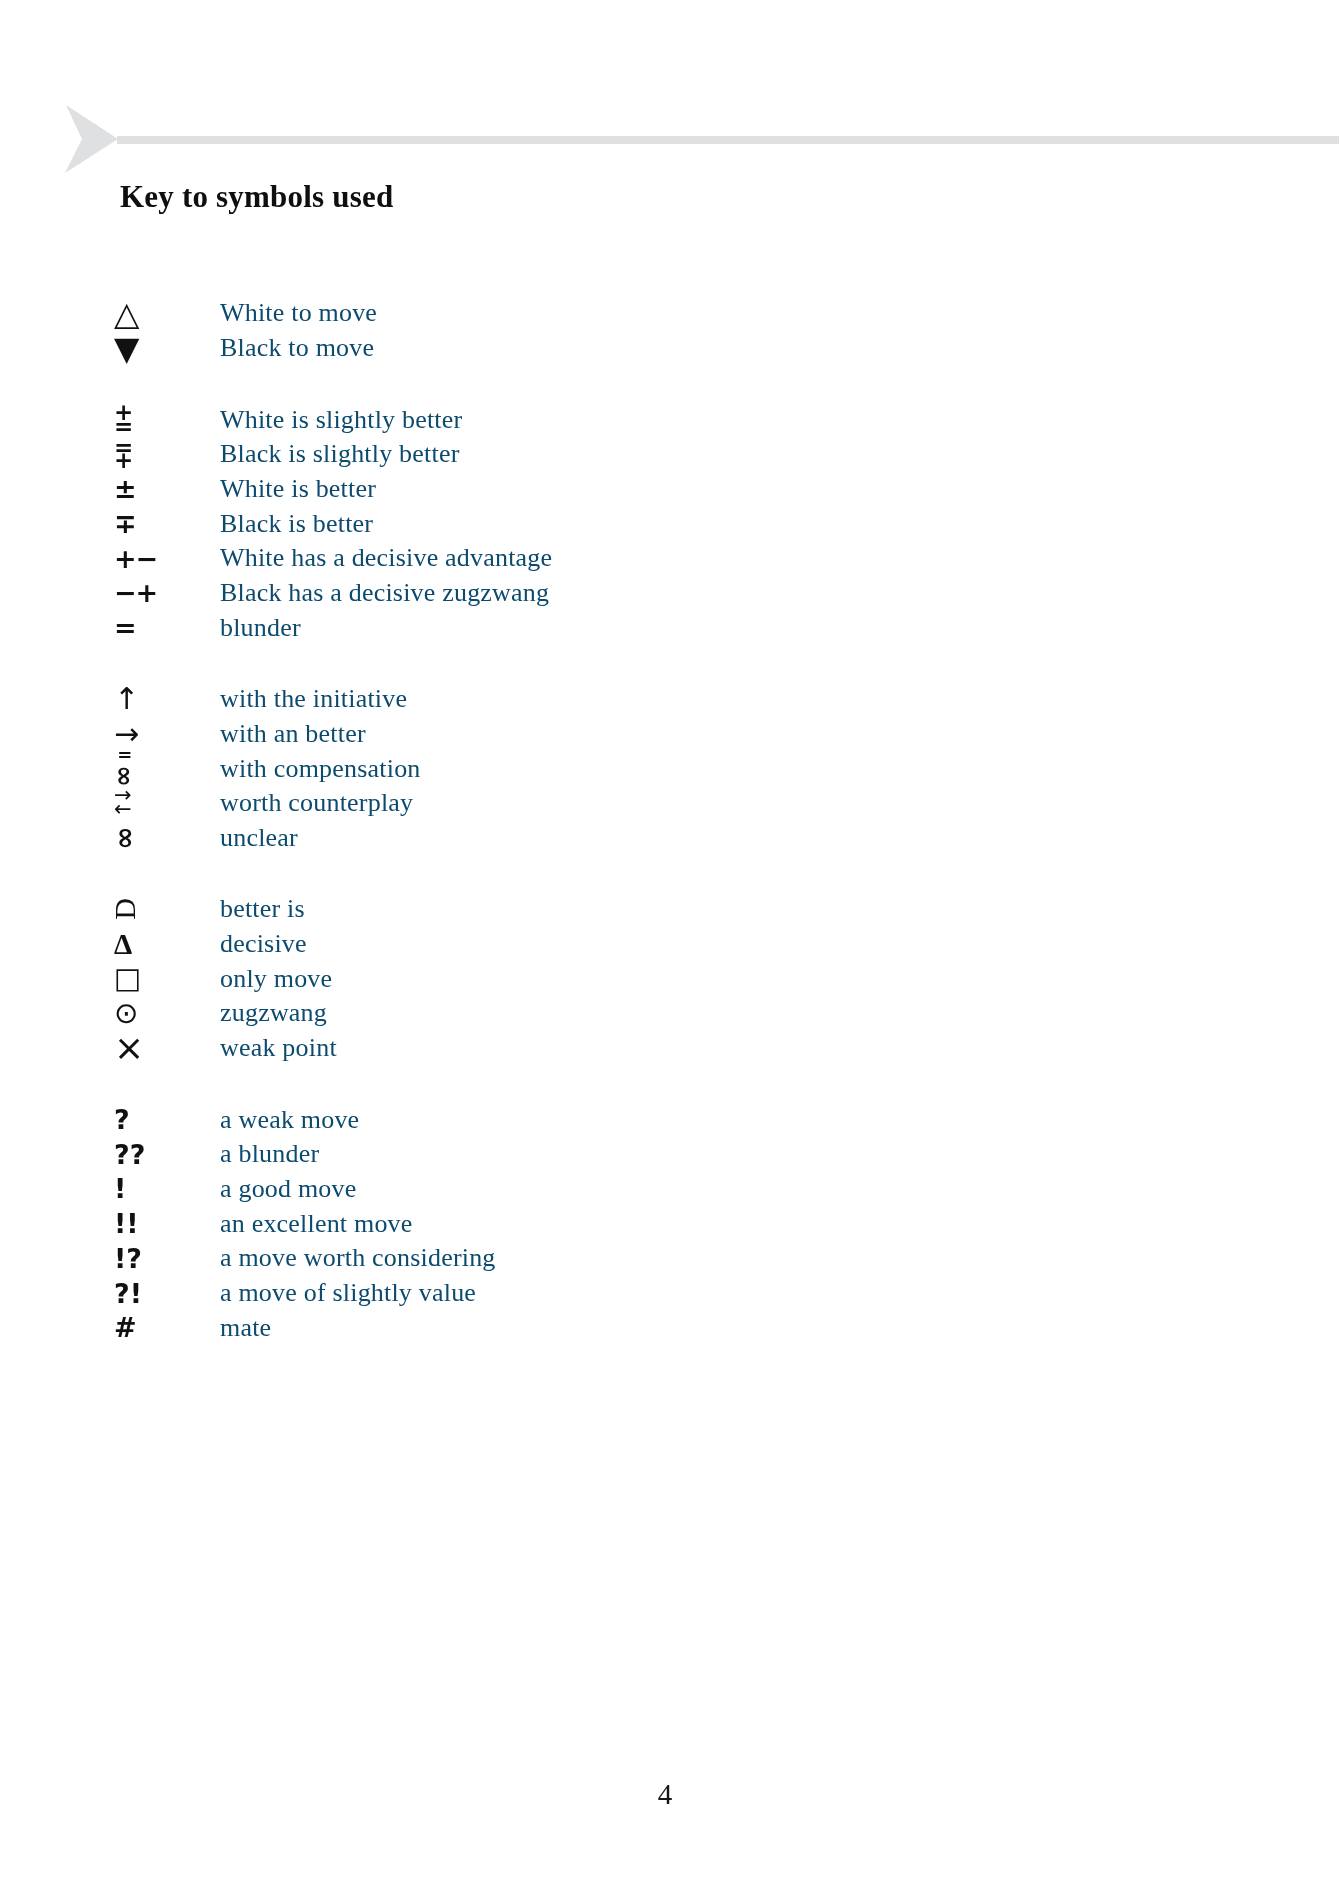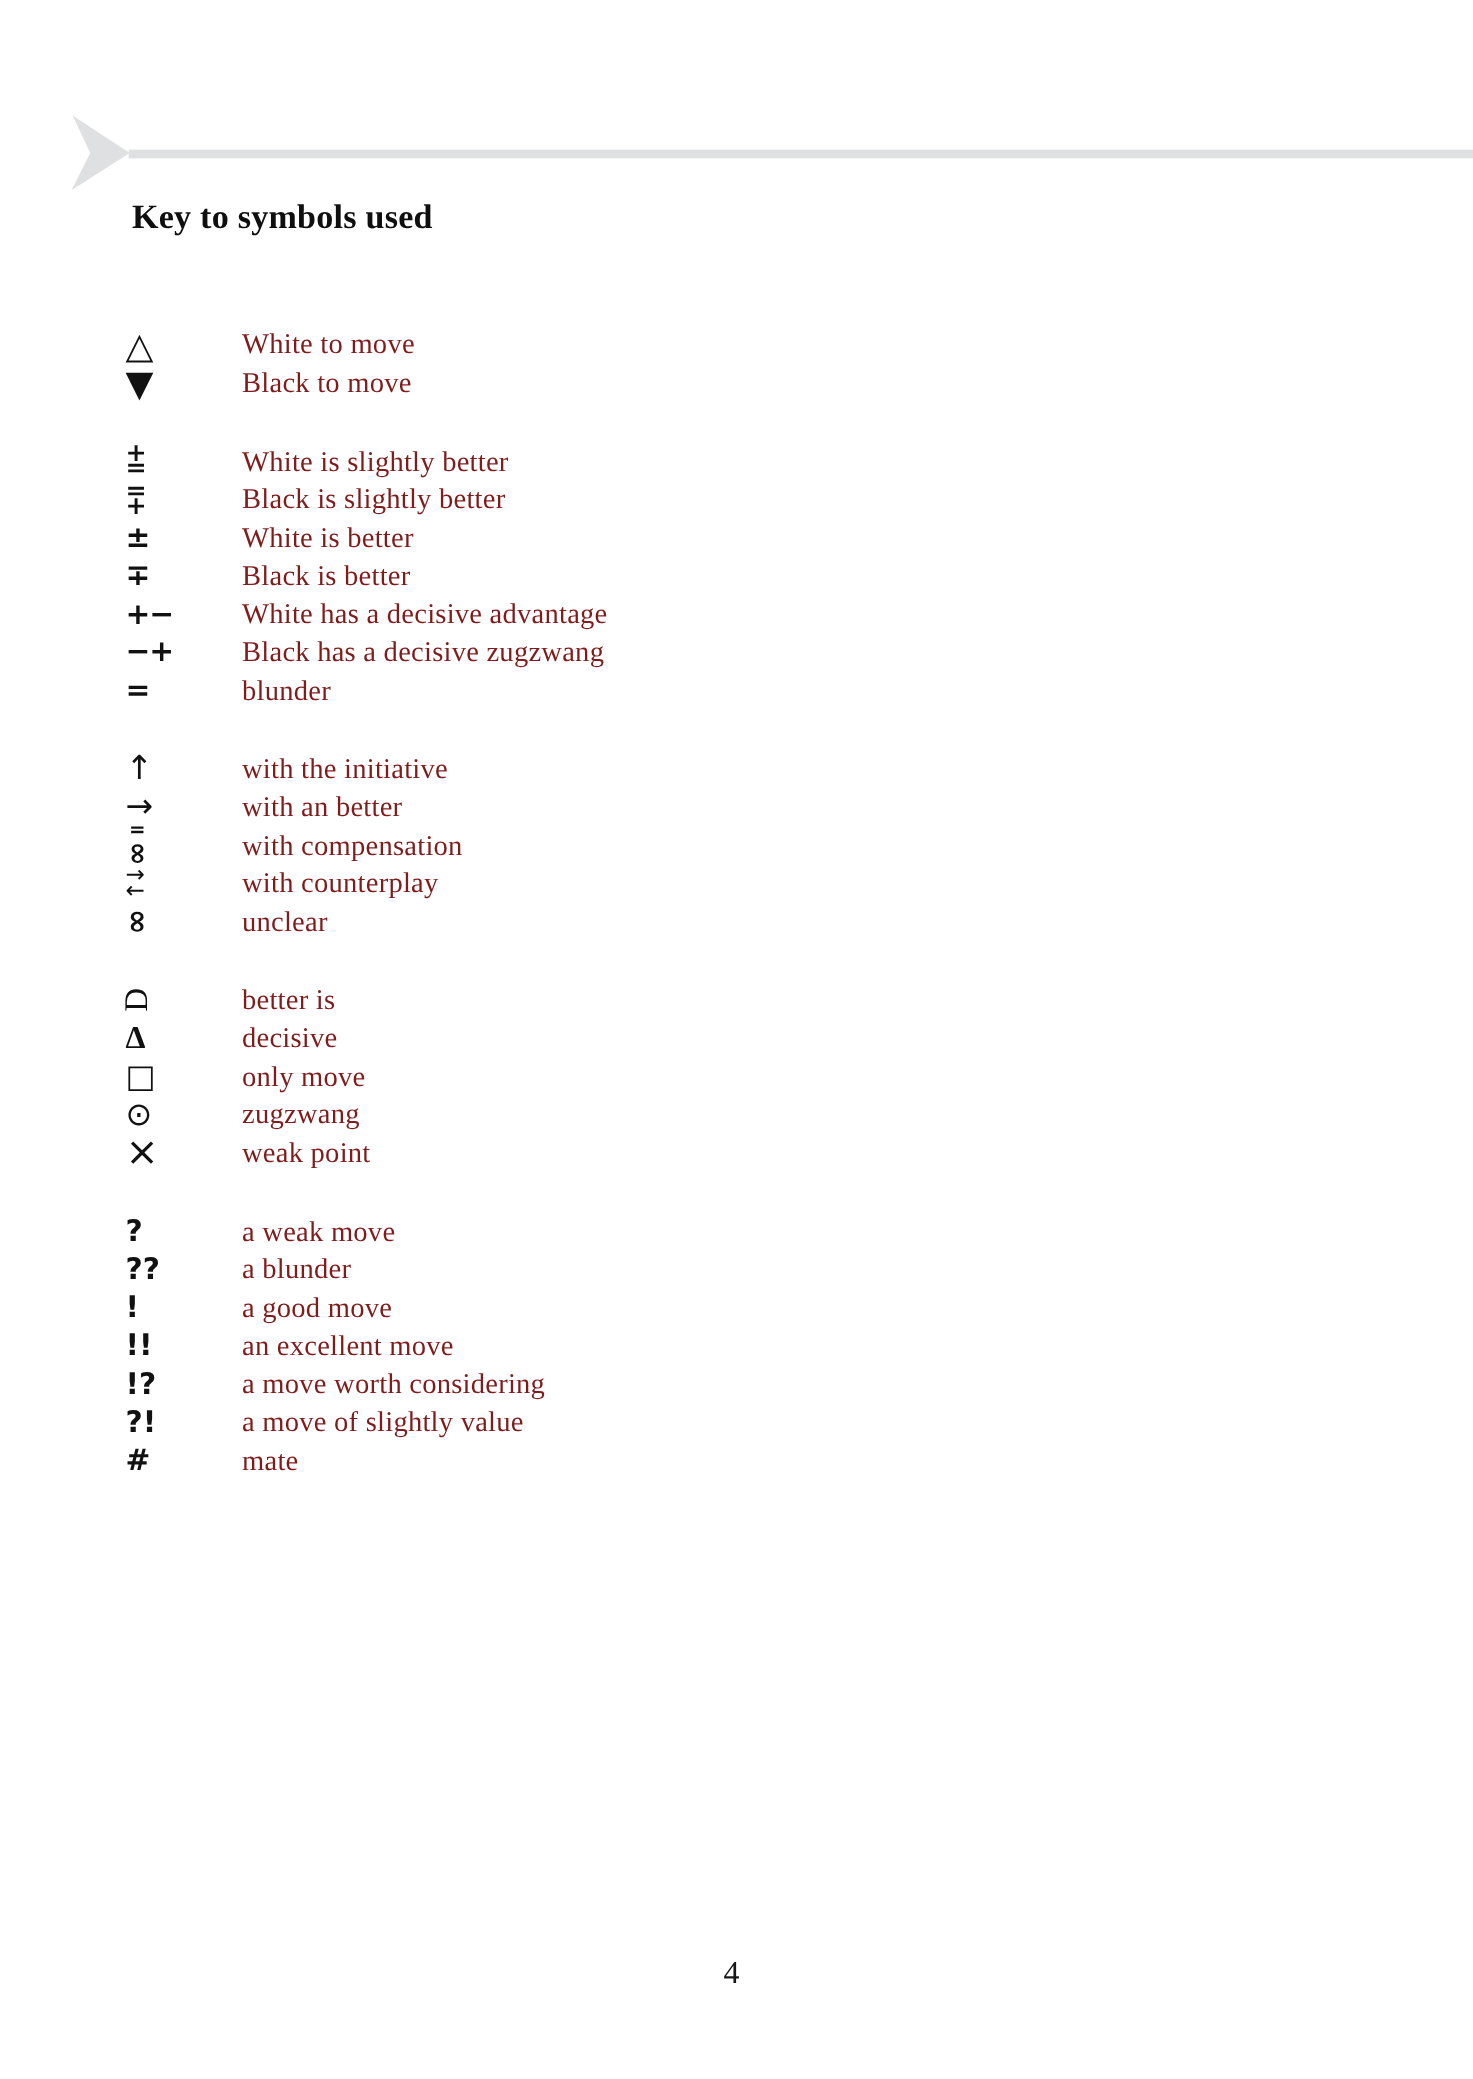--- a/index.html
+++ b/index.html
@@ -68,21 +68,21 @@
     align-items: center;
     justify-content: center;
   }
   .glyph.stacked {
     flex-direction: column;
     line-height: 0.55;
   }
   .label {
     font-size: 26px;
     letter-spacing: 0.2px;
-    color: #7f1d1d;
+    color: #0c4a6e;
     white-space: nowrap;
   }
 
   
   .tri   .part { font-size: 33px; font-weight: normal; line-height: 1; }
   .op    { font-weight: bold; }
   .op    .part { font-size: 23px; line-height: 0.58; font-weight: bold; }
   .opch  .part { font-size: 27px; font-weight: bold; line-height: 1; letter-spacing: -1px; }
   .arrow .part { font-size: 30px; font-weight: normal; line-height: 1; }
   .comp  .part:first-child { font-size: 18px; font-weight: bold; line-height: 0.8; }
@@ -224,21 +224,21 @@
           </span>
           <span class="label">with compensation</span>
         </div>
         <div class="row">
           <span class="sym cp">
             <span class="glyph stacked">
               <span class="part">→</span>
               <span class="part">←</span>
             </span>
           </span>
-          <span class="label">with counterplay</span>
+          <span class="label">worth counterplay</span>
         </div>
         <div class="row">
           <span class="sym inf">
             <span class="glyph">
               <span class="part rot" style="transform: rotate(90deg);">∞</span>
             </span>
           </span>
           <span class="label">unclear</span>
         </div>
       </div>

